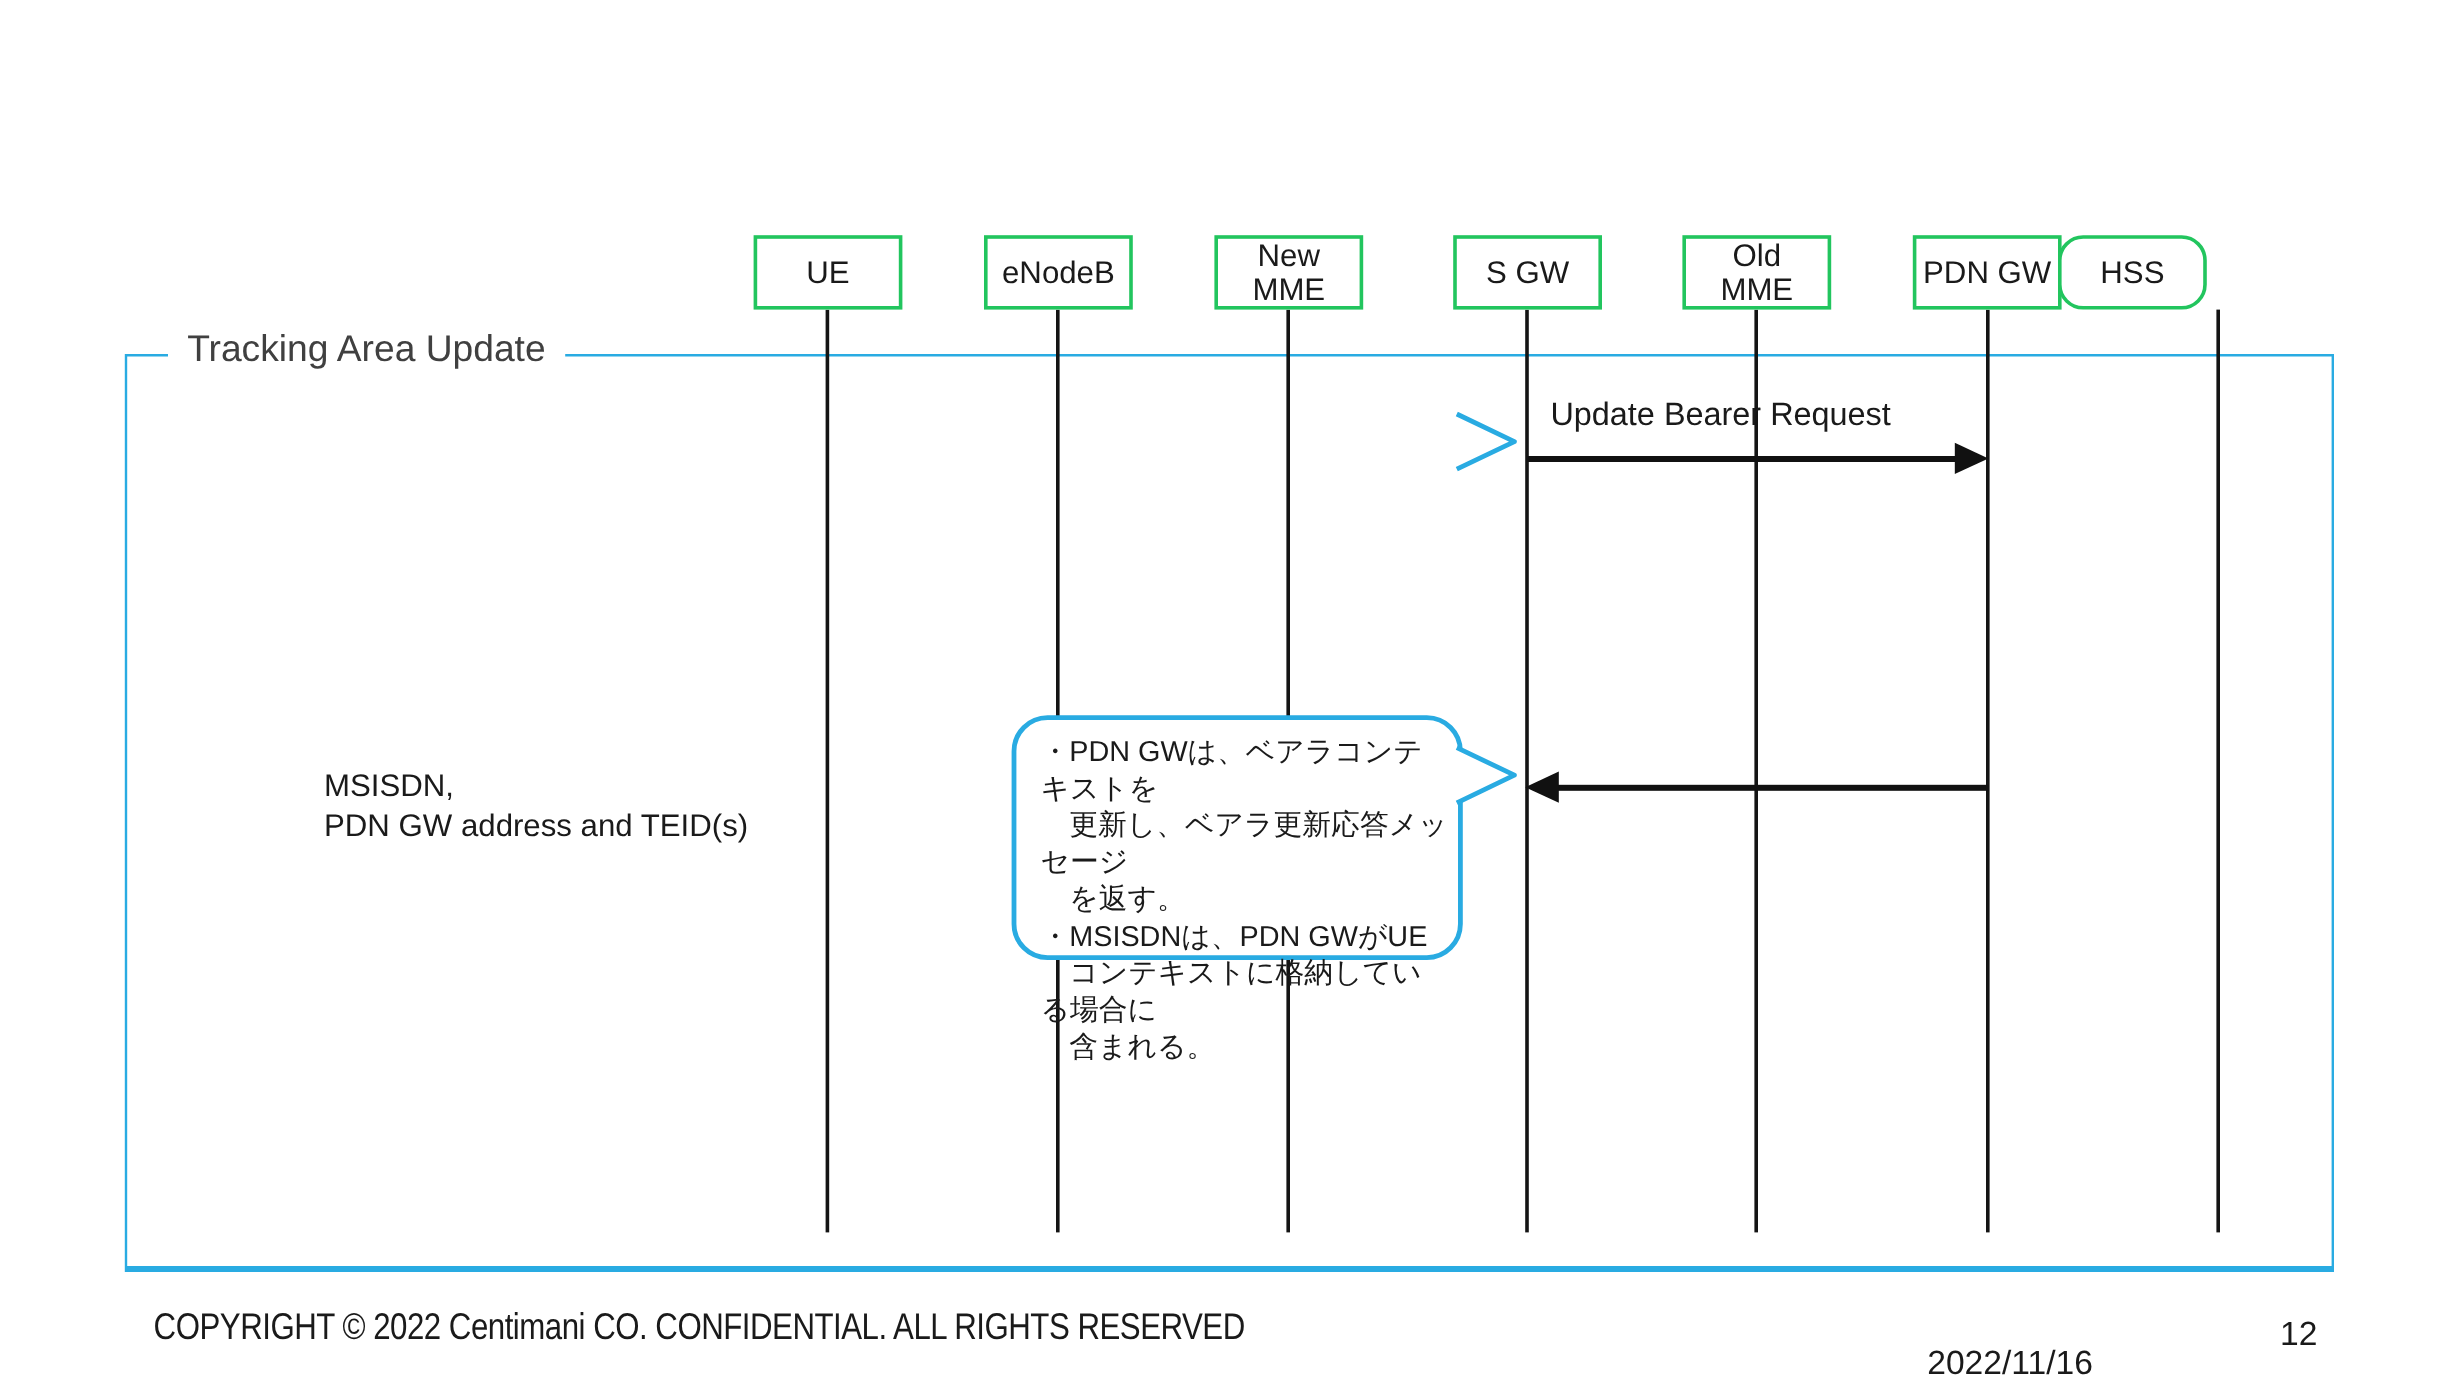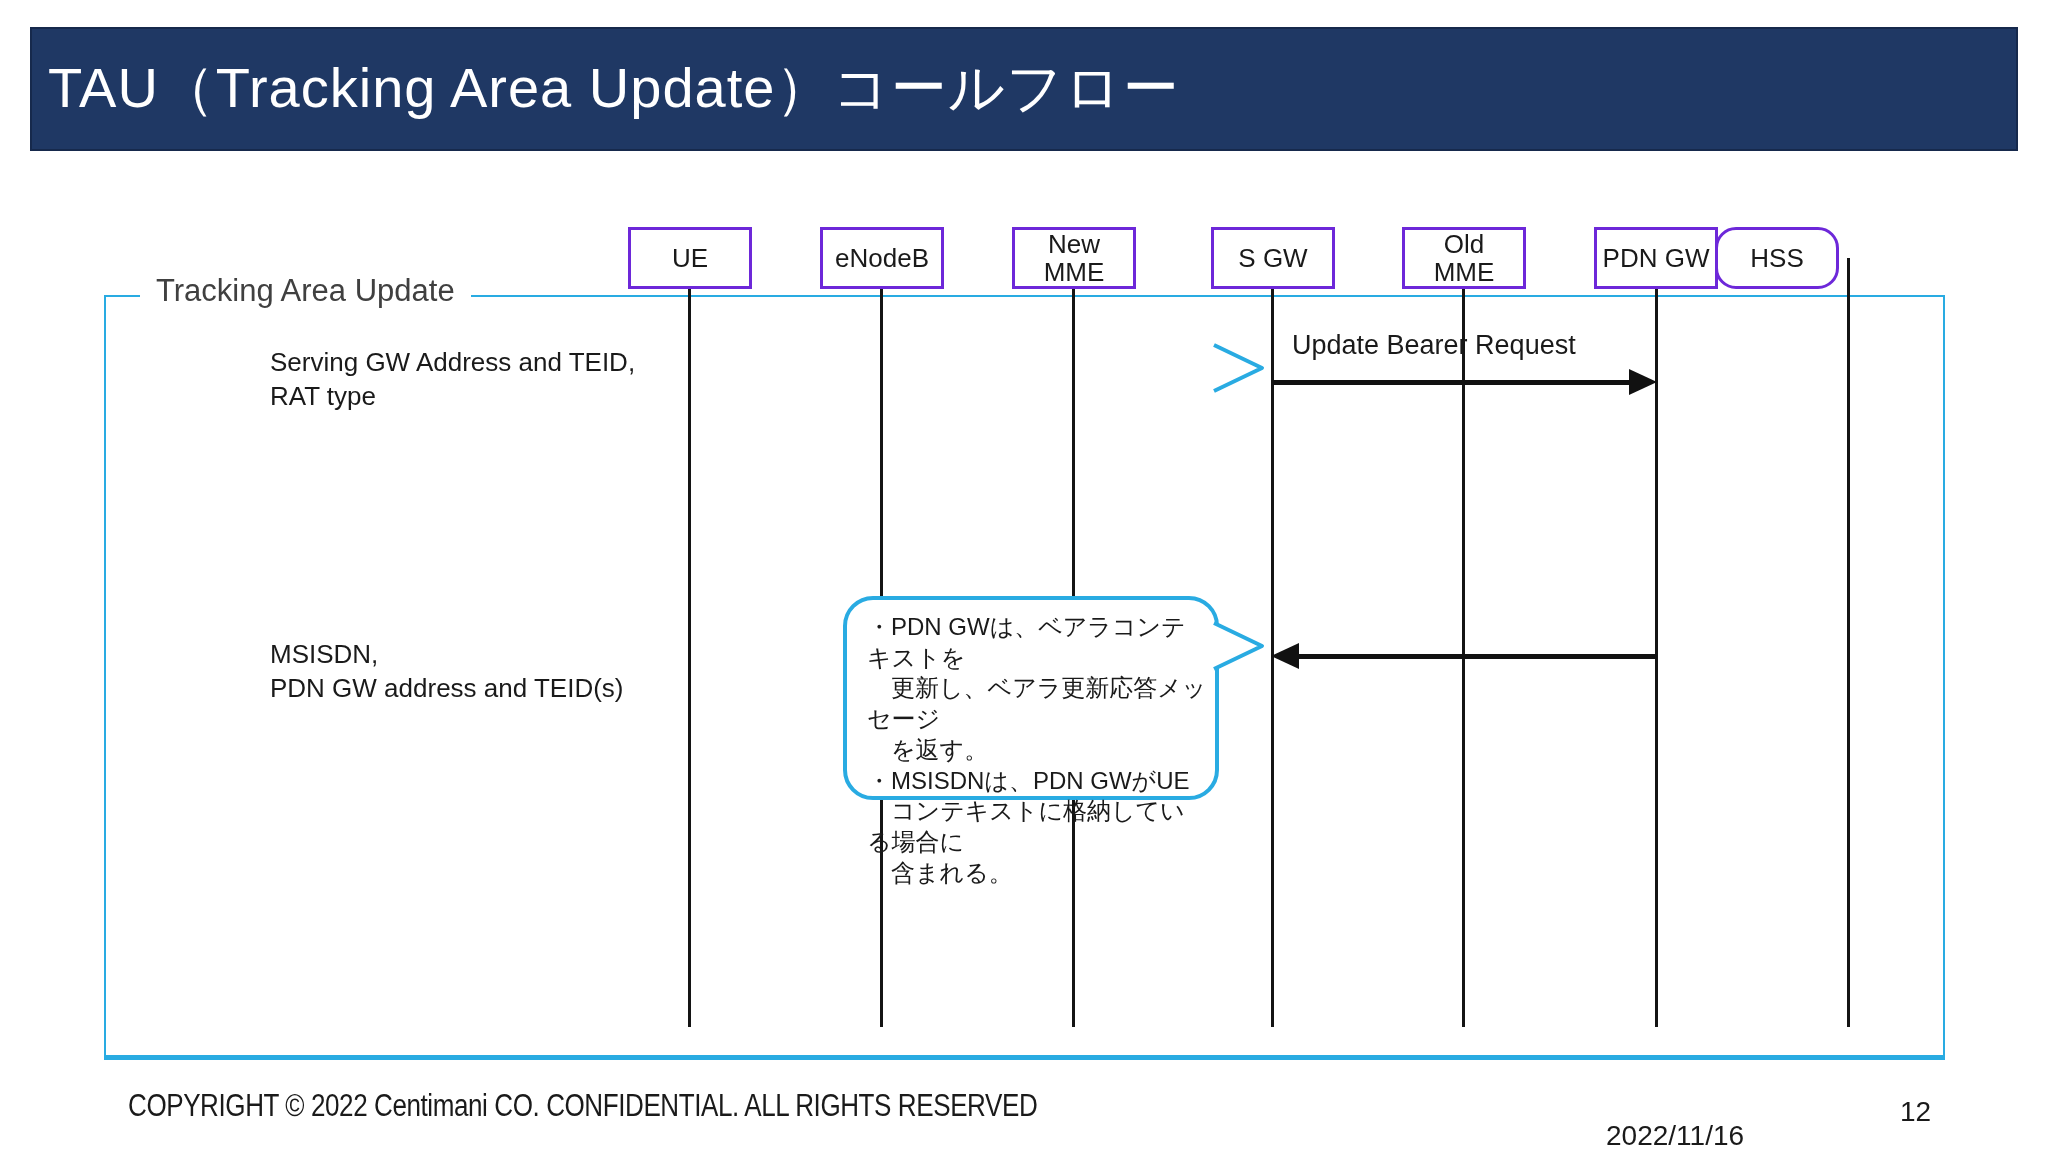--- a/index.html
+++ b/index.html
@@ -20,25 +20,25 @@
     display:flex;align-items:center;
     box-sizing:border-box;
   }
   .title-text{
     color:#ffffff;font-size:56px;letter-spacing:1px;
     padding-left:16px;white-space:nowrap;
   }
   
   .actor{
     top:196px;width:124px;height:62px;
-    background:#ffffff;border:3px solid #6d28d9;
+    background:#ffffff;border:3px solid #22c55e;
     box-sizing:border-box;
     display:flex;align-items:center;justify-content:center;
     font-size:26px;line-height:1.08;text-align:center;
-    white-space:pre-line;z-index:3;margin-top:31px;
+    white-space:pre-line;z-index:3;
   }
   
   .lifeline{
     top:258px;width:3px;height:769px;background:#141414;z-index:1;
   }
   
   .group-frame{
     left:104px;top:295px;width:1841px;height:765px;
     border:2px solid #29ABE2;border-bottom-width:5px;
     box-sizing:border-box;z-index:0;
@@ -79,23 +79,20 @@
     transform:scaleX(0.84);transform-origin:0 0;letter-spacing:-0.5px;
   }
   .footer-date{left:1606px;top:1096px;font-size:28px;white-space:nowrap;margin-top:24px;}
   .footer-page{left:1900px;top:1096px;font-size:28px;white-space:nowrap;}
 </style>
 </head>
 <body>
 
 <div class="slide">
 
-  <div class="abs title-bar">
-    <div class="title-text">TAU（Tracking Area Update）コールフロー</div>
-  </div>
 
   <div class="abs group-frame"></div>
   <div class="abs group-label">Tracking Area Update</div>
 
   <div class="abs lifeline" style="left:688px;"></div>
   <div class="abs lifeline" style="left:880px;"></div>
   <div class="abs lifeline" style="left:1072px;"></div>
   <div class="abs lifeline" style="left:1271px;"></div>
   <div class="abs lifeline" style="left:1462px;"></div>
   <div class="abs lifeline" style="left:1655px;"></div>
@@ -103,22 +100,20 @@
 
   <div class="abs actor" style="left:628px;">UE</div>
   <div class="abs actor" style="left:820px;">eNodeB</div>
   <div class="abs actor" style="left:1012px;">New MME</div>
   <div class="abs actor" style="left:1211px;">S GW</div>
   <div class="abs actor" style="left:1402px;">Old
 MME</div>
   <div class="abs actor" style="left:1594px;">PDN GW</div>
   <div class="abs actor" style="left:1715px;border-radius:21px;">HSS</div>
 
-  <div class="abs annotation" style="left:270px;top:346px;">Serving GW Address and TEID,
-RAT type</div>
   <div class="abs annotation" style="left:270px;top:638px;">MSISDN,
 PDN GW address and TEID(s)</div>
 
   <svg class="abs note-tail" style="left:1212px;top:342px;" width="56" height="52">
     <path d="M2,3 L50,26 L2,49" fill="#ffffff" stroke="#29ABE2" stroke-width="4" stroke-linejoin="round"></path>
   </svg>
 
   <div class="abs note" style="left:843px;top:596px;width:376px;height:204px;">・PDN GWは、ベアラコンテキストを
 　更新し、ベアラ更新応答メッセージ
 　を返す。

